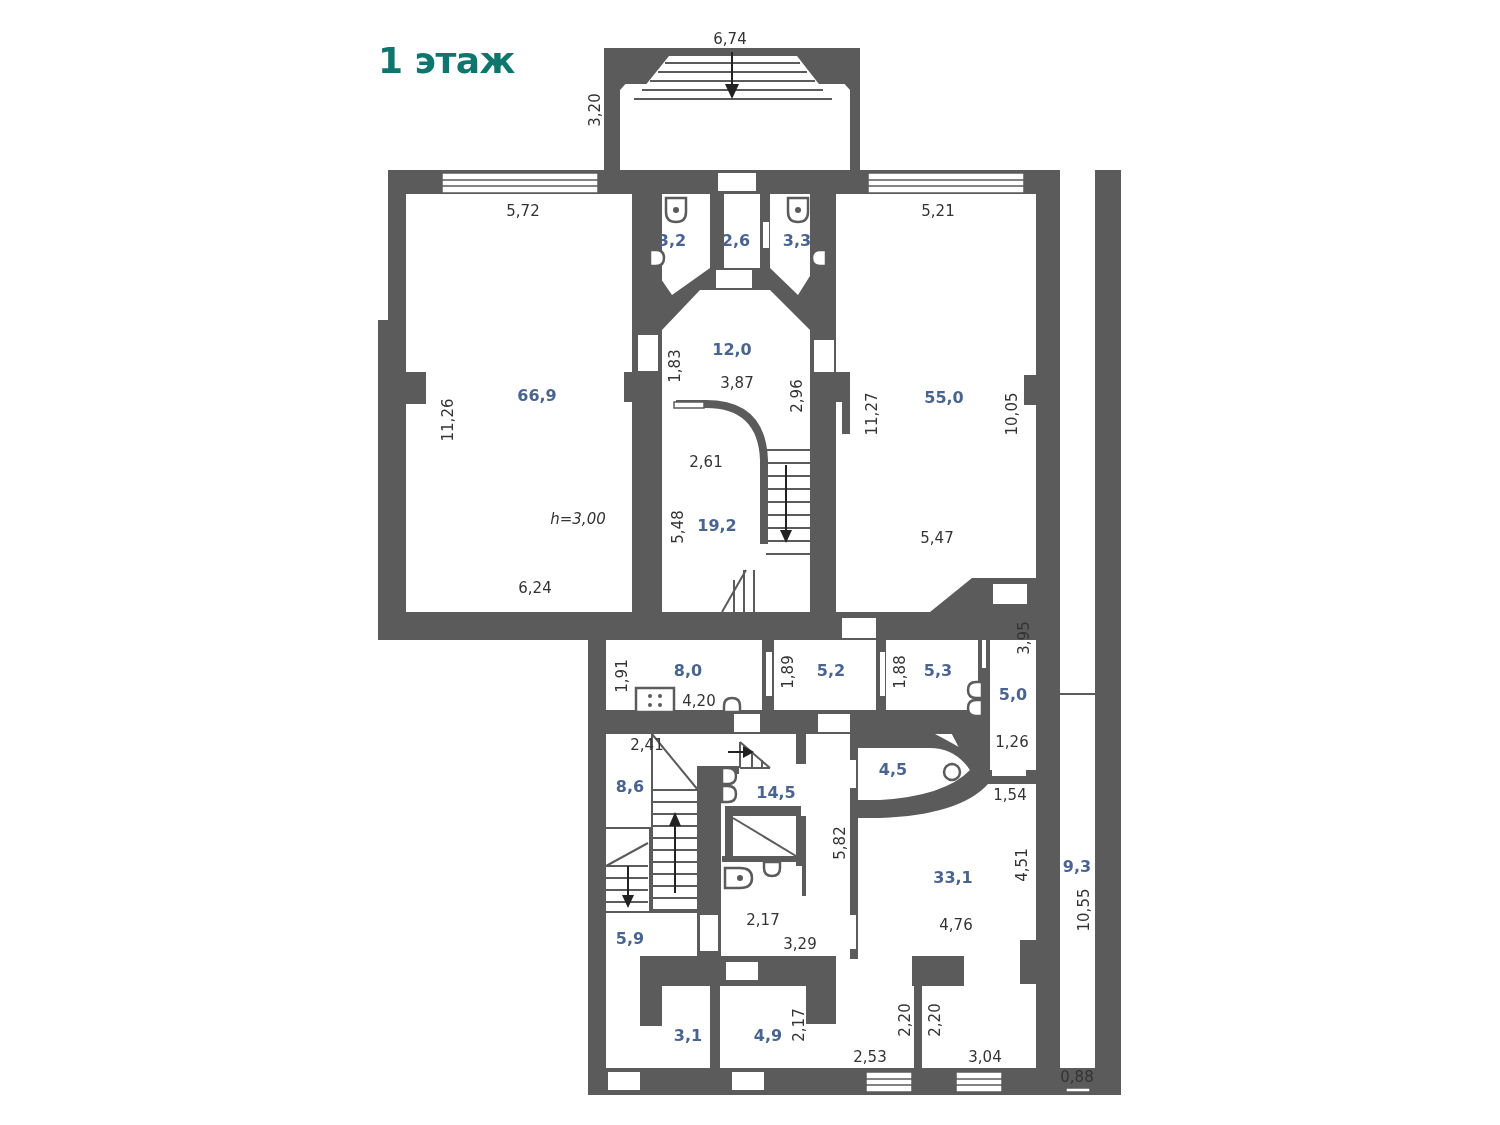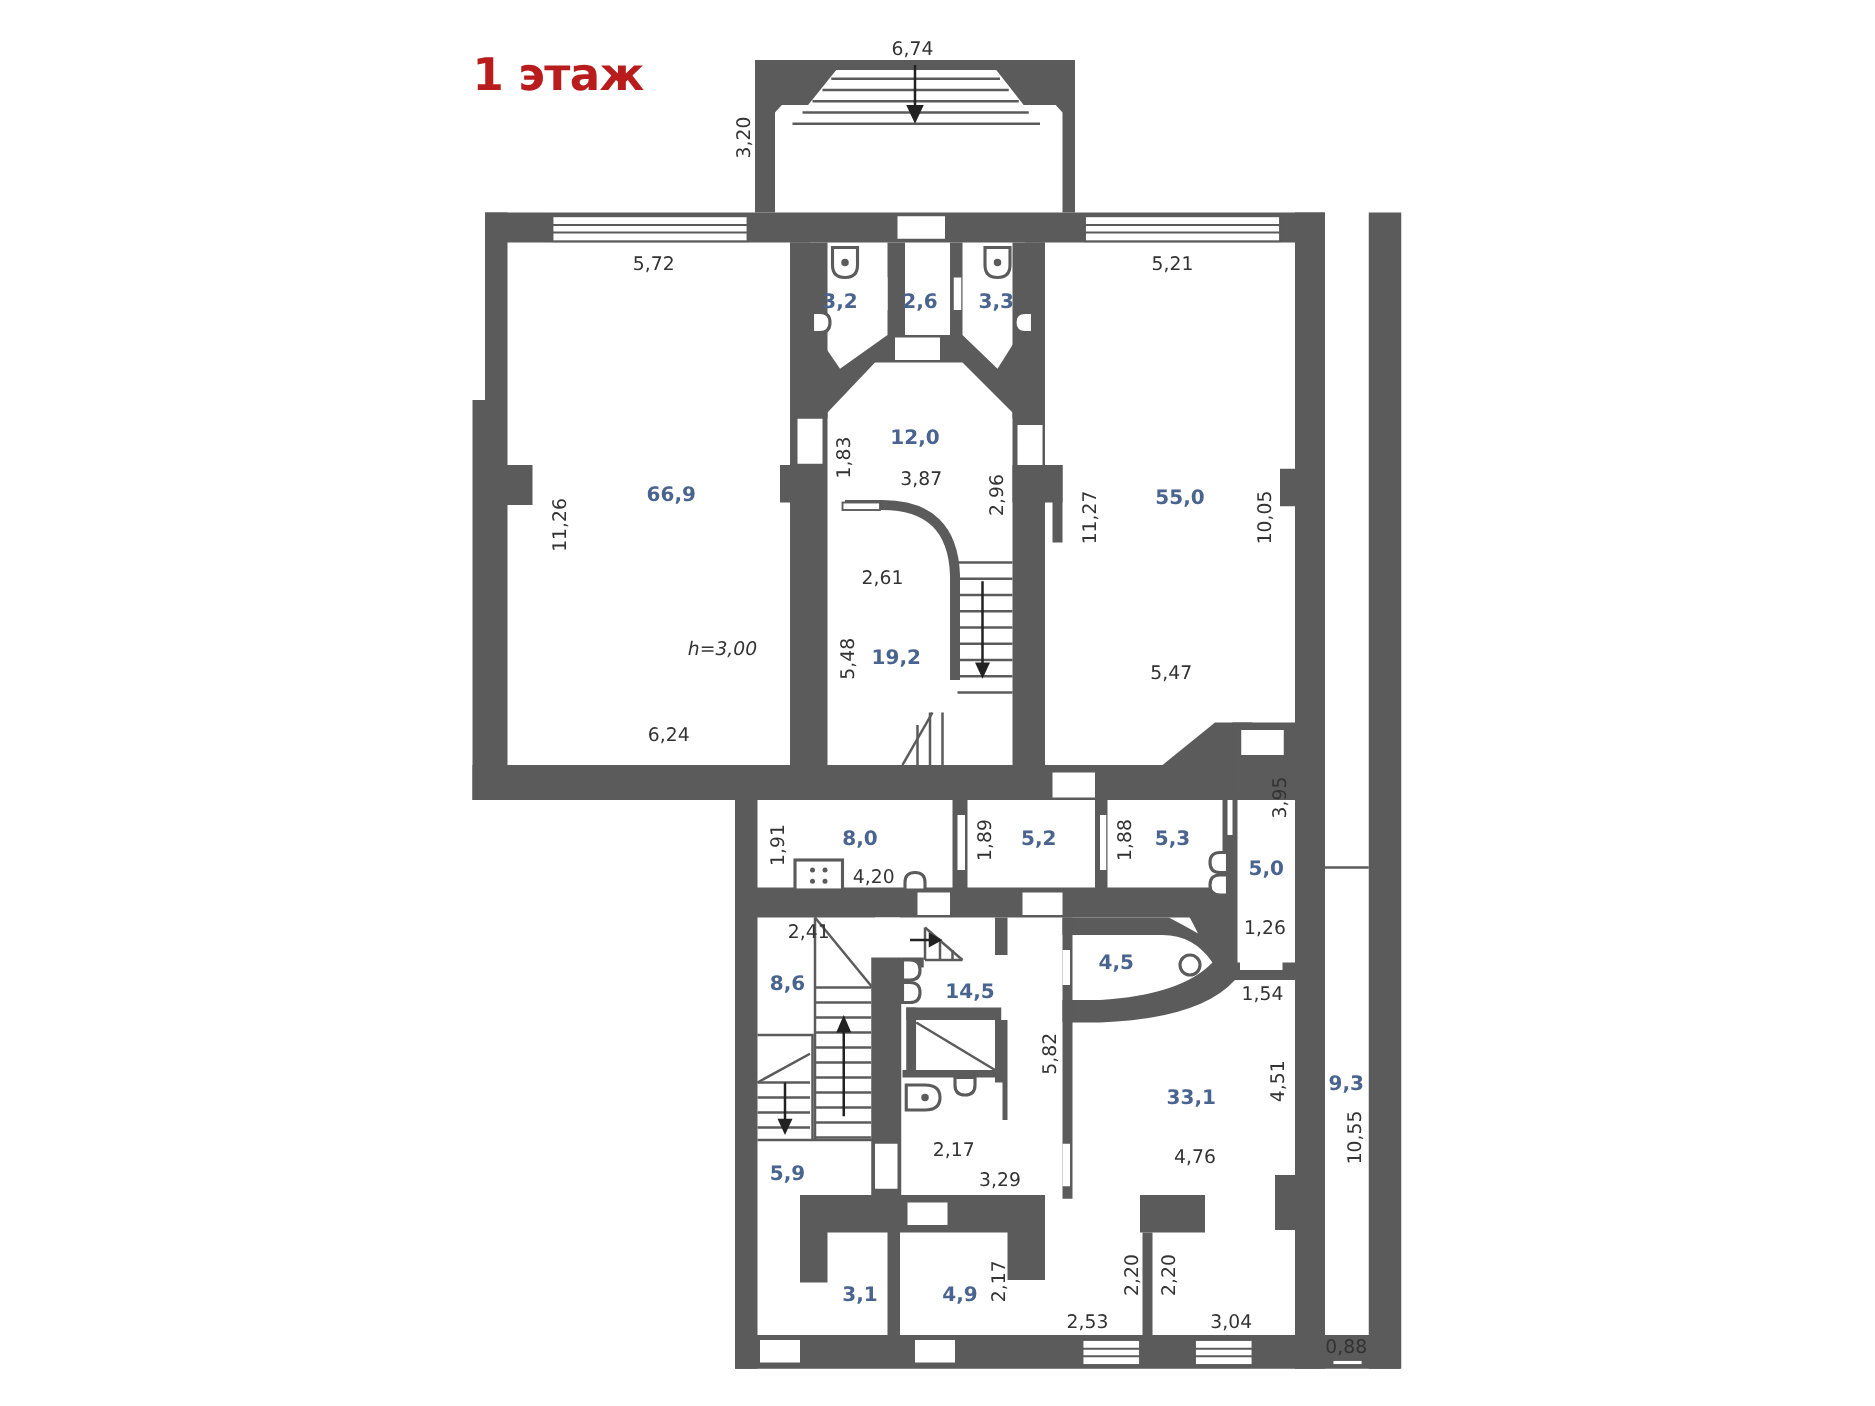--- a/index.html
+++ b/index.html
@@ -1,18 +1,18 @@
 <!DOCTYPE html>
 <html><head>
 <meta charset="utf-8">
 <style>
   html, body { margin:0; padding:0; background:#ffffff; }
   body { width:1500px; height:1125px; position:relative; overflow:hidden; font-family:"DejaVu Sans", sans-serif; }
   #plan { position:absolute; left:0; top:0; width:1500px; height:1125px; }
-  .title { position:absolute; left:378px; top:40px; font-family:"DejaVu Sans", sans-serif; font-weight:bold; font-size:36px; color:#b91c1c; letter-spacing:-0.5px; }
+  .title { position:absolute; left:378px; top:40px; font-family:"DejaVu Sans", sans-serif; font-weight:bold; font-size:36px; color:#0f766e; letter-spacing:-0.5px; }
   .wall { fill:#5b5b5b; }
   .win { fill:#ffffff; stroke:#5b5b5b; stroke-width:1.5; }
   .door { fill:#ffffff; }
   .area { font-family:"DejaVu Sans", sans-serif; font-weight:bold; font-size:16px; fill:#4a6490; text-anchor:middle; }
   .dim { font-family:"DejaVu Sans", sans-serif; font-size:15px; fill:#333333; text-anchor:middle; }
   .h { font-style:italic; }
   .stair { stroke:#5b5b5b; stroke-width:2; fill:none; }
   .arrow { stroke:#222; stroke-width:2; fill:none; }
   .arrowhead { fill:#222; }
   .fixture { fill:#ffffff; stroke:#5b5b5b; stroke-width:2.5; }

